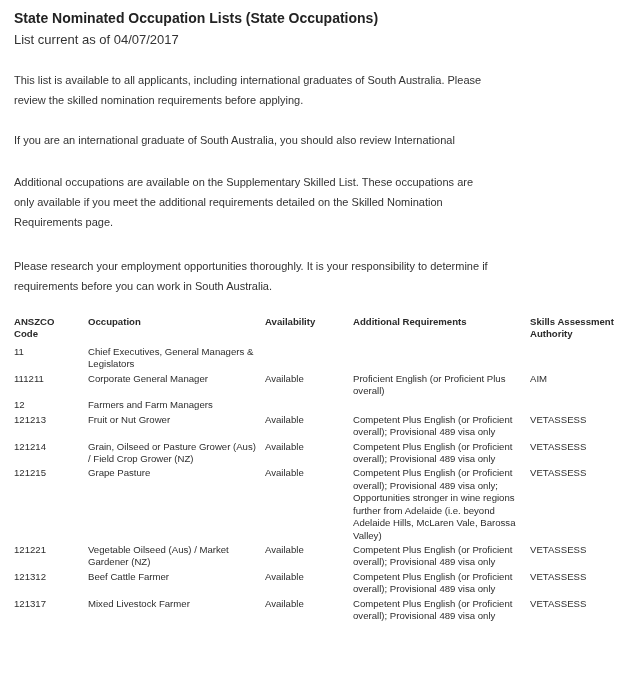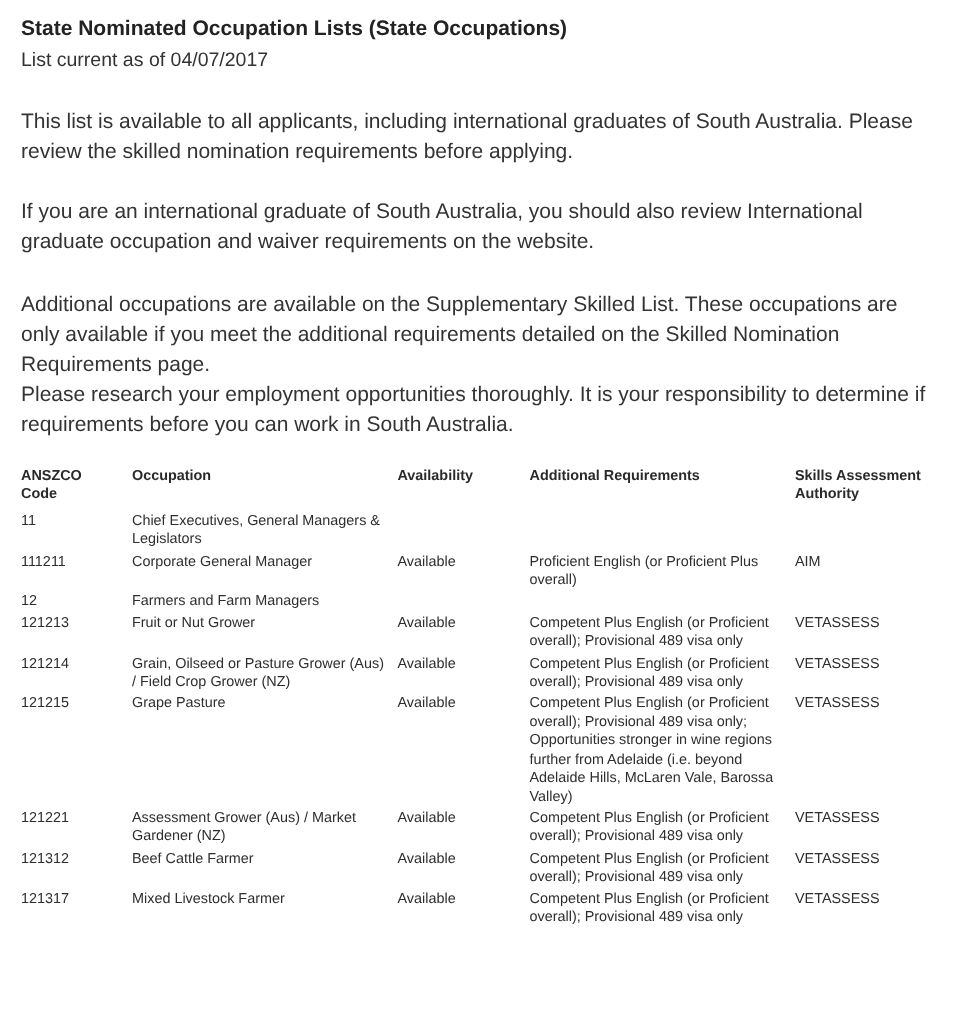--- a/index.html
+++ b/index.html
@@ -29,23 +29,23 @@
   }
   .subtitle {
     font-size: 13px;
     line-height: 20px;
     margin: 2px 0 0 0;
   }
   .para { margin: 0; }
   .para.p1 { margin-top: 20px; }
   .para.p2 { margin-top: 20px; }
   .para.p3 { margin-top: 22px; }
-  .para.p4 { }
+  .para.p4 { margin-top: 24px; }
   .pline {
-    font-size: 14px;
+    font-size: 11px;
     line-height: 20px;
     white-space: nowrap;
   }
   table.occ {
     margin-top: 20px;
     width: 614px;
     border-collapse: collapse;
     table-layout: fixed;
     font-size: 9.6px;
     line-height: 12.4px;
@@ -81,21 +81,20 @@
   <div class="title">State Nominated Occupation Lists (State Occupations)</div>
   <div class="subtitle">List current as of 04/07/2017</div>
 
   <div class="para p1">
     <div class="pline">This list is available to all applicants, including international graduates of South Australia. Please</div>
     <div class="pline">review the skilled nomination requirements before applying.</div>
   </div>
 
   <div class="para p2">
     <div class="pline">If you are an international graduate of South Australia, you should also review International</div>
-    <div class="pline">graduate occupation and waiver requirements on the website.</div>
   </div>
 
   <div class="para p3">
     <div class="pline">Additional occupations are available on the Supplementary Skilled List. These occupations are</div>
     <div class="pline">only available if you meet the additional requirements detailed on the Skilled Nomination</div>
     <div class="pline">Requirements page.</div>
   </div>
 
   <div class="para p4">
     <div class="pline">Please research your employment opportunities thoroughly. It is your responsibility to determine if</div>
@@ -157,21 +156,21 @@
       </tr>
       <tr>
         <td class="col1">121215</td>
         <td class="col2">Grape Pasture</td>
         <td class="col3">Available</td>
         <td class="col4">Competent Plus English (or Proficient overall); Provisional 489 visa only; Opportunities stronger in wine regions further from Adelaide (i.e. beyond Adelaide Hills, McLaren Vale, Barossa Valley)</td>
         <td class="col5">VETASSESS</td>
       </tr>
       <tr>
         <td class="col1">121221</td>
-        <td class="col2">Assessment Grower (Aus) / Market Gardener (NZ)</td>
+        <td class="col2">Vegetable Oilseed (Aus) / Market Gardener (NZ)</td>
         <td class="col3">Available</td>
         <td class="col4">Competent Plus English (or Proficient overall); Provisional 489 visa only</td>
         <td class="col5">VETASSESS</td>
       </tr>
       <tr>
         <td class="col1">121312</td>
         <td class="col2">Beef Cattle Farmer</td>
         <td class="col3">Available</td>
         <td class="col4">Competent Plus English (or Proficient overall); Provisional 489 visa only</td>
         <td class="col5">VETASSESS</td>

